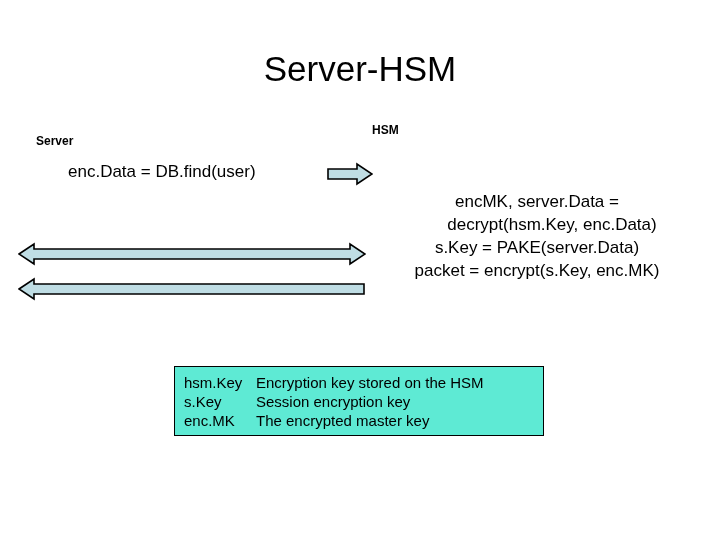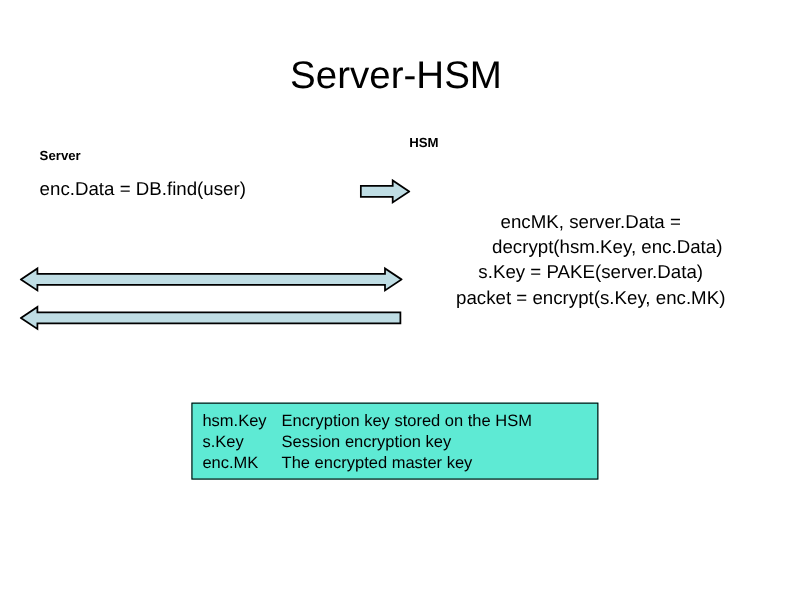--- a/index.html
+++ b/index.html
@@ -49,20 +49,21 @@
   .col-header.server { left: 36px; top: 131px; }
   .col-header.hsm    { left: 372px; top: 120px; }
 
   
   .body-line {
     position: absolute;
     font-size: 17px;
     line-height: 22px;
     font-weight: normal;
     white-space: nowrap;
+    margin-left: 32px;
   }
   .server-line { left: 36px; top: 161px; }
 
   .hsm-block {
     position: absolute;
     left: 372px;
     top: 190px;
     width: 330px;
     text-align: center;
   }

